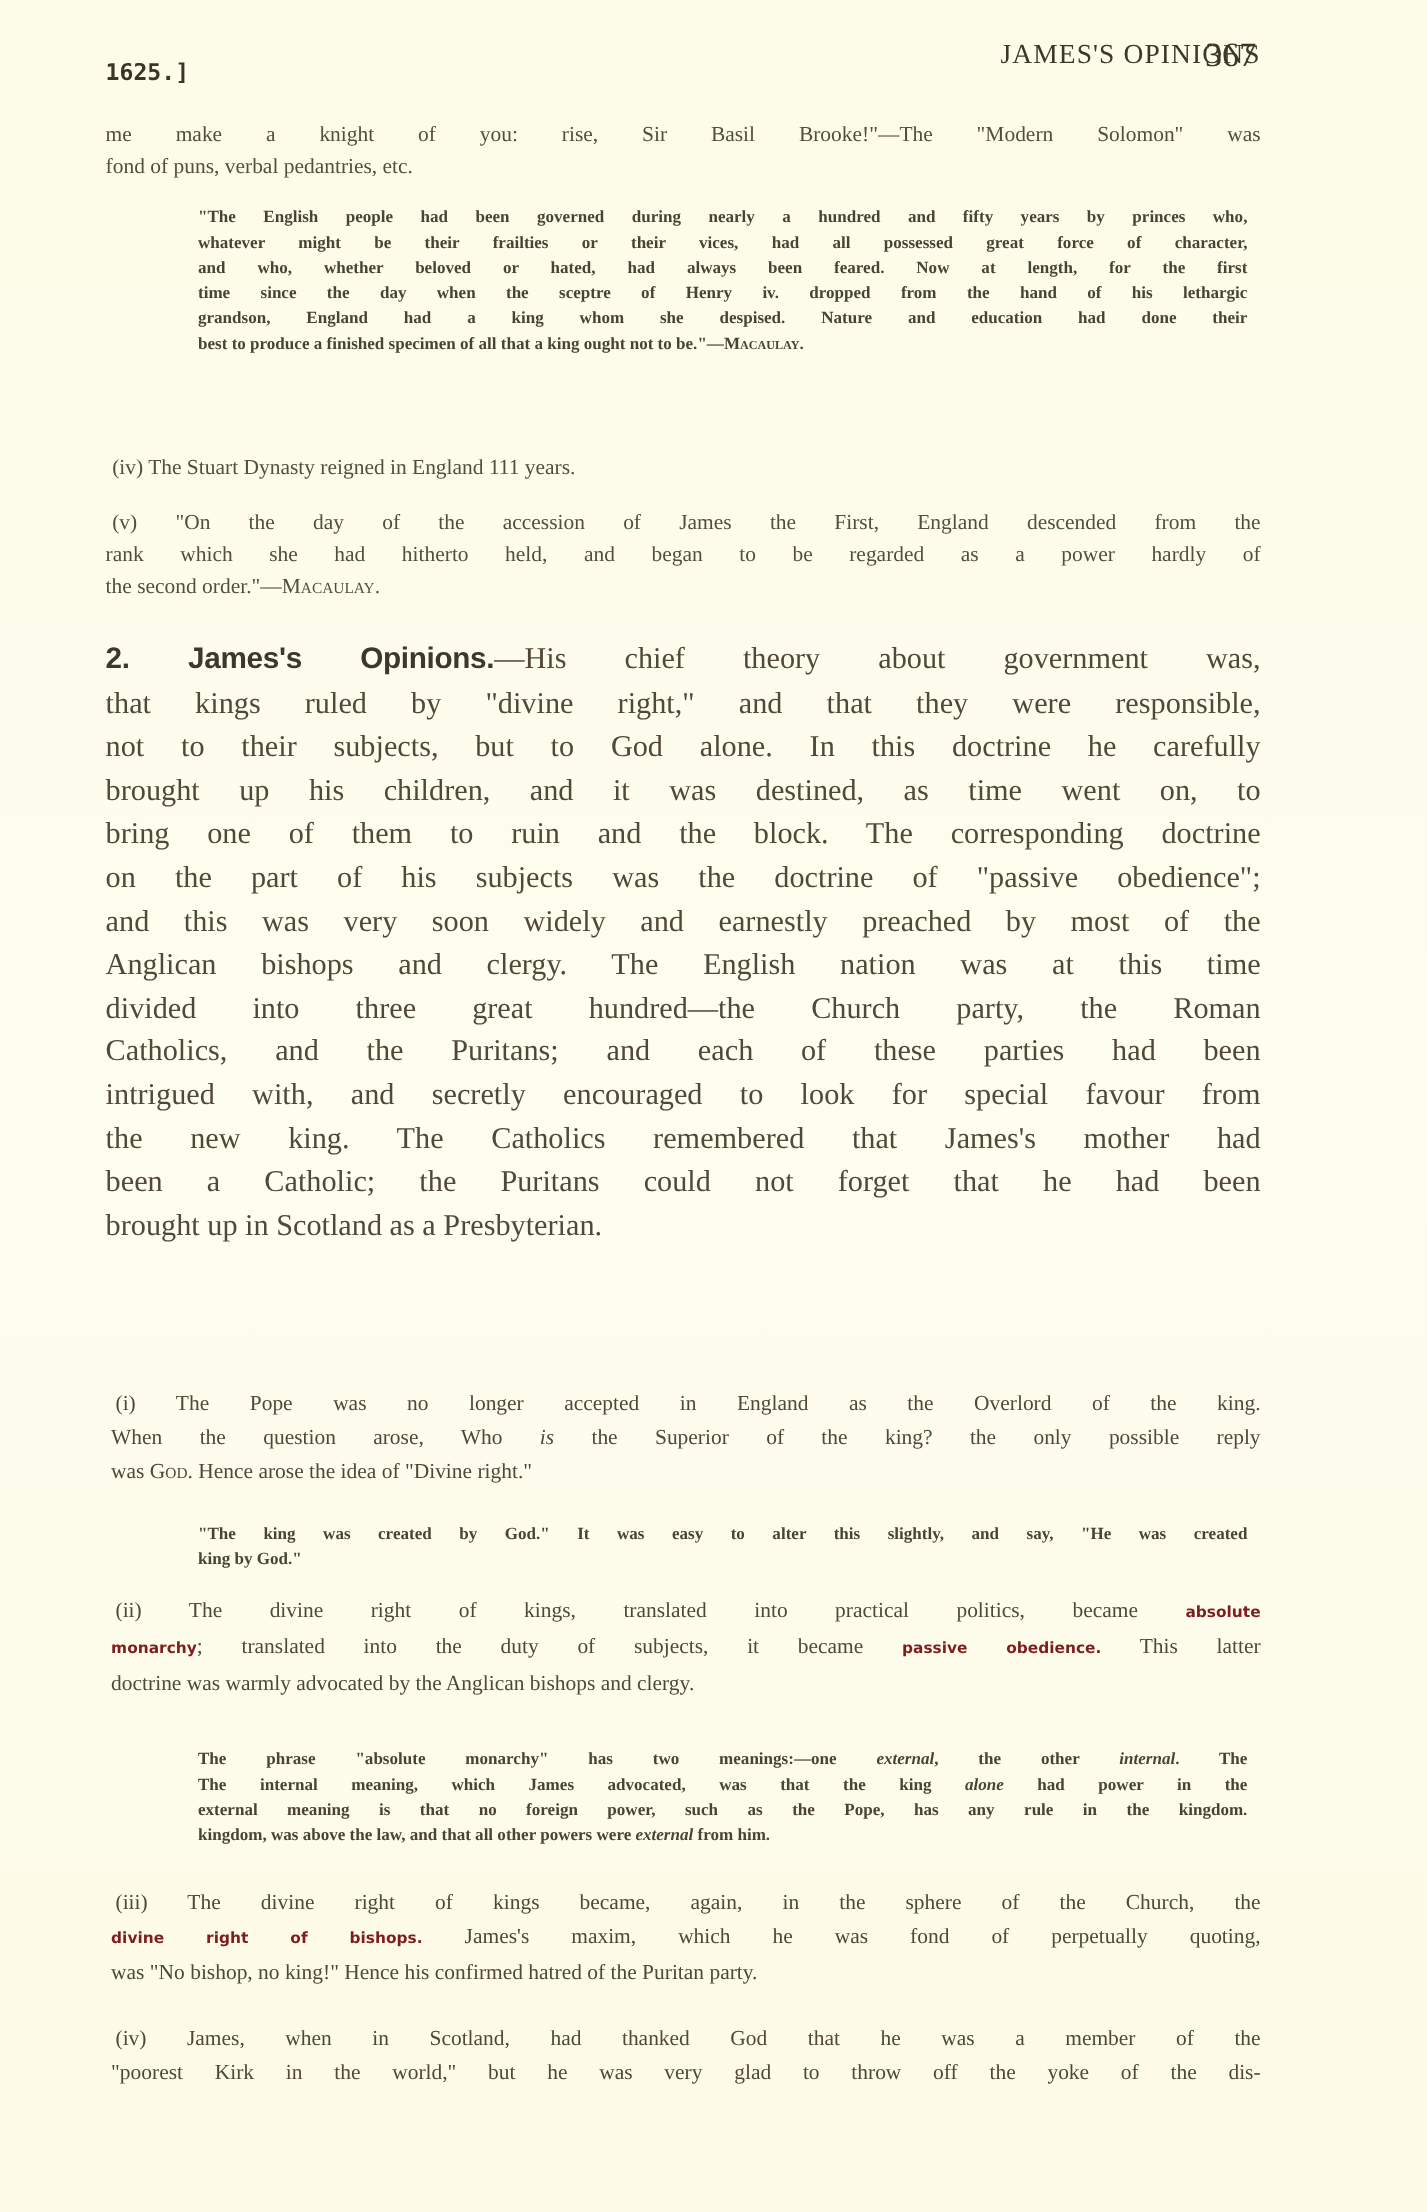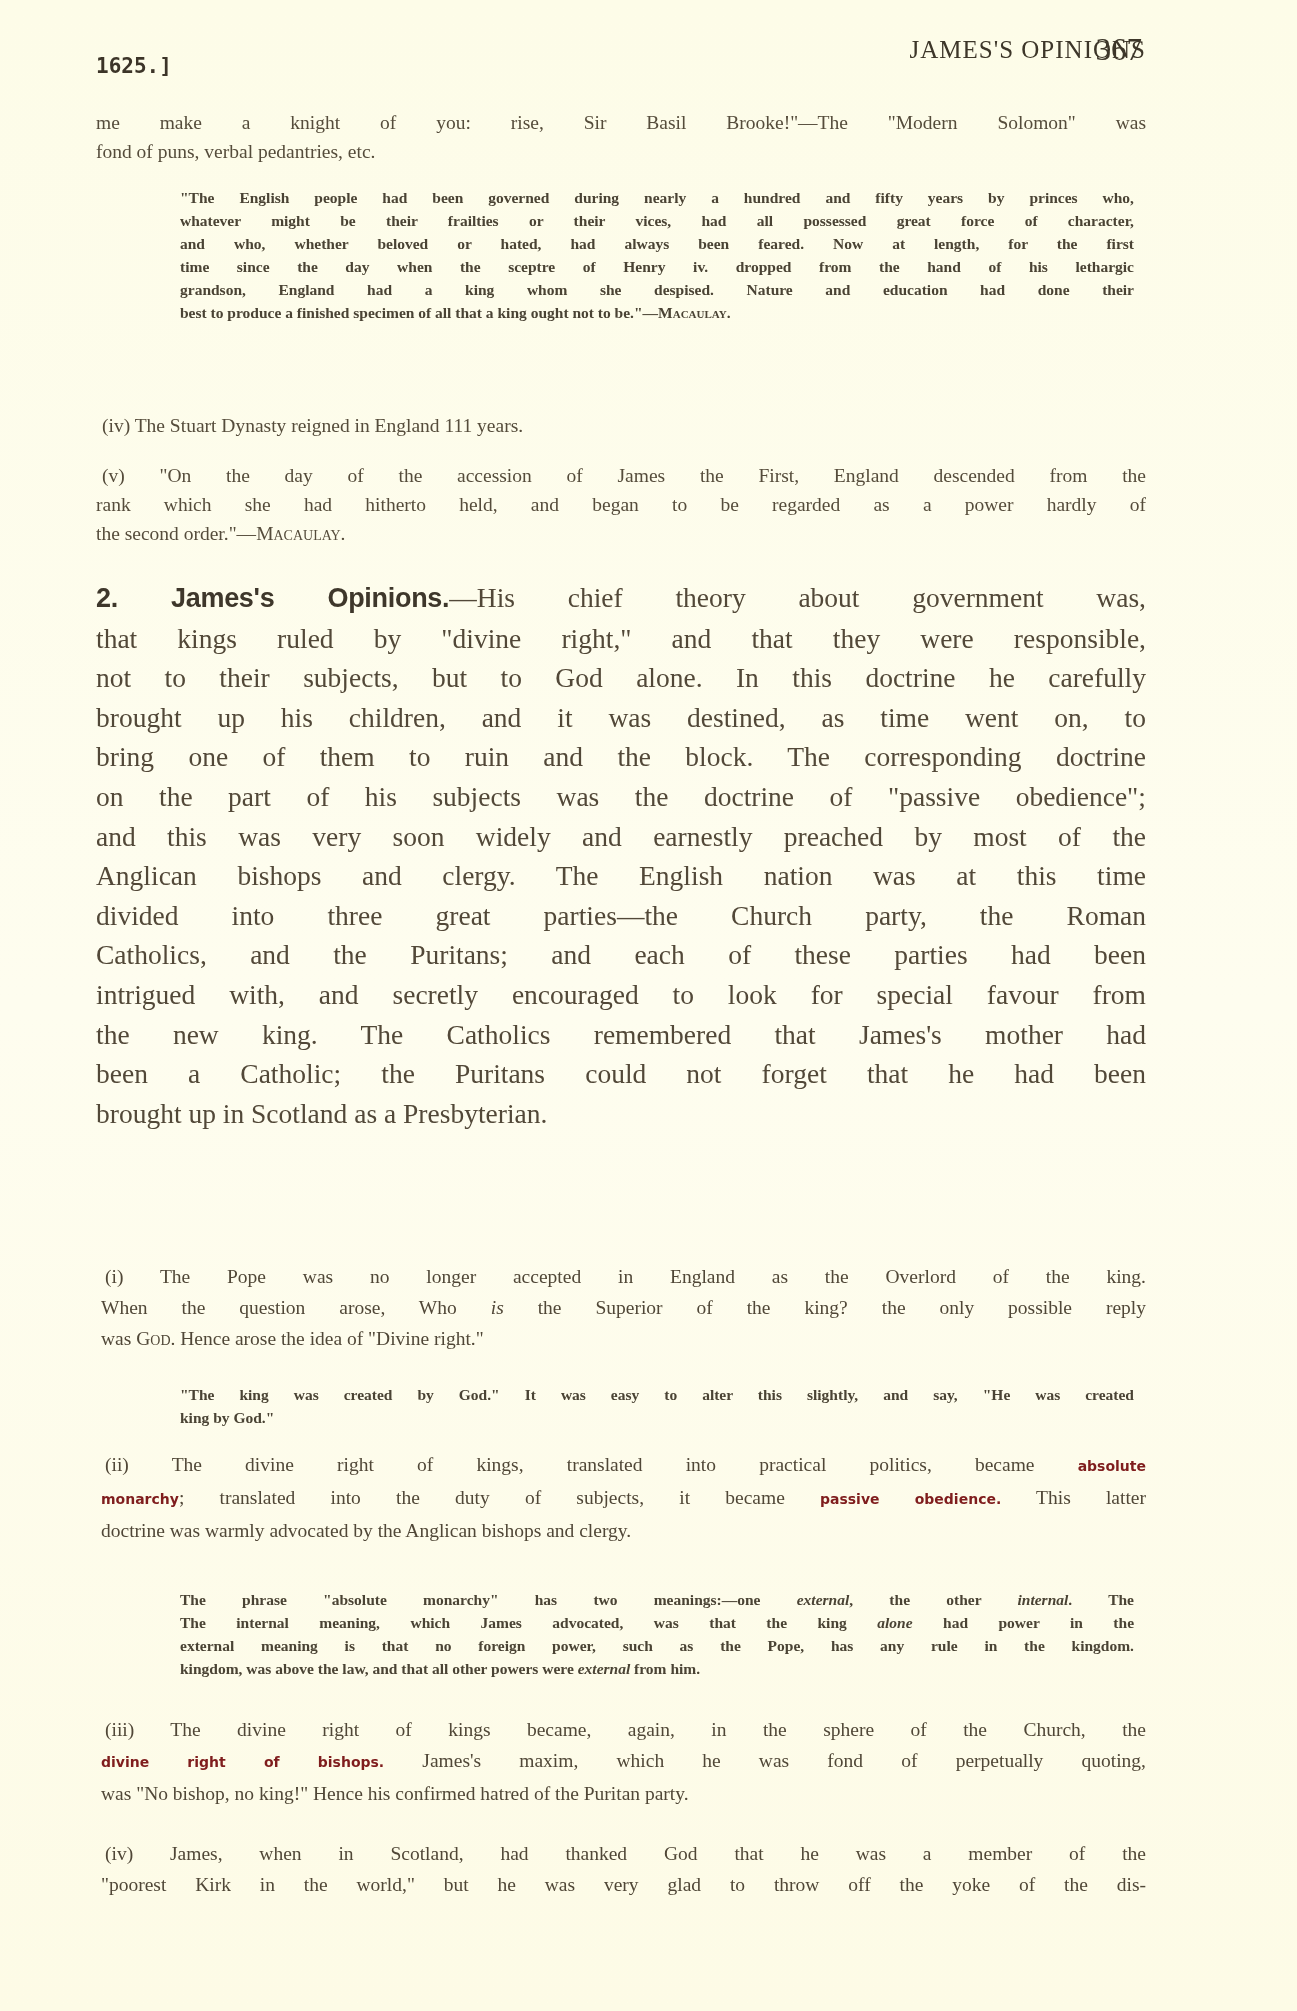--- a/index.html
+++ b/index.html
@@ -153,21 +153,21 @@
 
   <div class="block body-text" style="top:578px;">
     <span class="line"><span class="heading-run">2. James's Opinions.</span><span>—His chief theory about government was,</span></span>
     <span class="line">that kings ruled by "divine right," and that they were responsible,</span>
     <span class="line">not to their subjects, but to God alone. In this doctrine he carefully</span>
     <span class="line">brought up his children, and it was destined, as time went on, to</span>
     <span class="line">bring one of them to ruin and the block. The corresponding doctrine</span>
     <span class="line">on the part of his subjects was the doctrine of "passive obedience";</span>
     <span class="line">and this was very soon widely and earnestly preached by most of the</span>
     <span class="line">Anglican bishops and clergy. The English nation was at this time</span>
-    <span class="line">divided into three great parties—the Church party, the Roman</span>
+    <span class="line">divided into three great hundred—the Church party, the Roman</span>
     <span class="line">Catholics, and the Puritans; and each of these parties had been</span>
     <span class="line">intrigued with, and secretly encouraged to look for special favour from</span>
     <span class="line">the new king. The Catholics remembered that James's mother had</span>
     <span class="line">been a Catholic; the Puritans could not forget that he had been</span>
     <span class="line last">brought up in Scotland as a Presbyterian.</span>
   </div>
 
   <div class="block sub" style="top:1261px;">
     <span class="line" style="padding-left:4px;">(i) The Pope was no longer accepted in England as the Overlord of the king.</span>
     <span class="line"><span>When the question arose, Who </span><em>is</em><span> the Superior of the king? the only possible reply</span></span>

